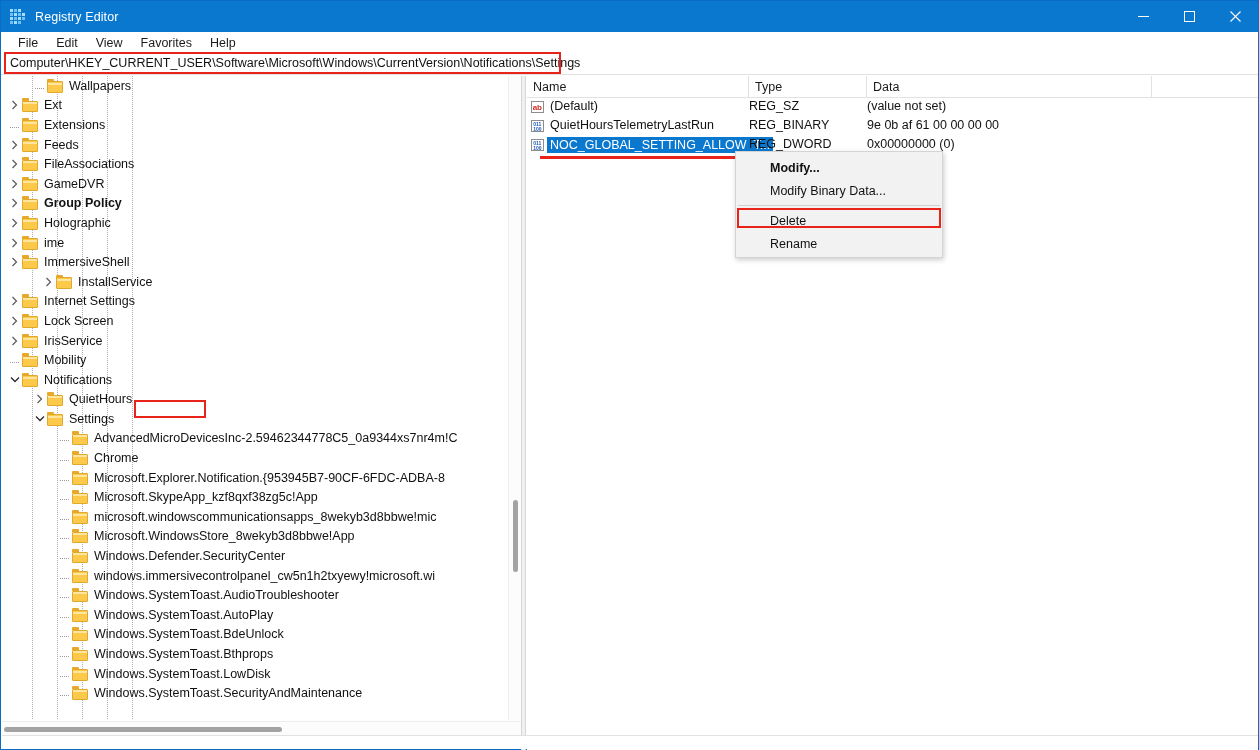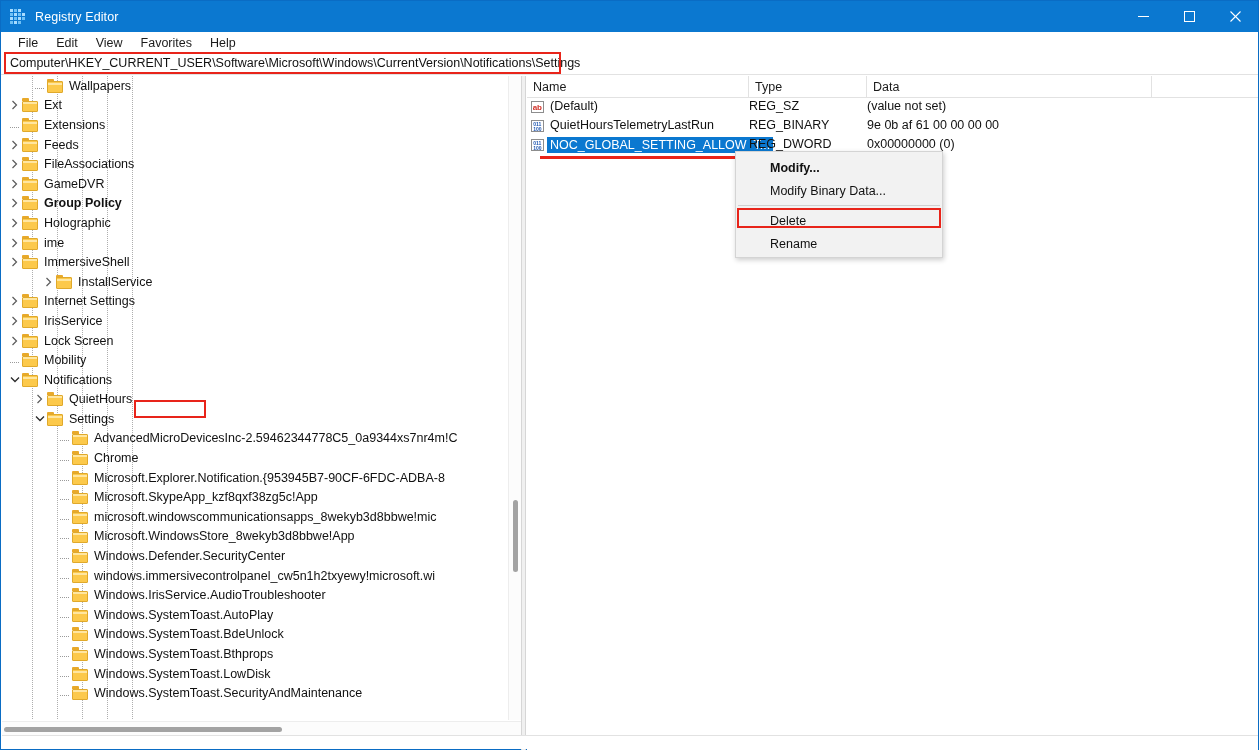--- a/index.html
+++ b/index.html
@@ -503,34 +503,34 @@
             <span class="twist">
               <svg width="7" height="10" viewBox="0 0 7 10">
                 <polyline points="1.5,1 5.5,5 1.5,9" fill="none" stroke="#5a5a5a" stroke-width="1.2"></polyline>
               </svg>
             </span>
             <span class="folder">
               <span class="tab"></span>
               <span class="body"></span>
               <span class="lip"></span>
             </span>
+            <span class="tlabel">Lock Screen</span>
+          </div>
+          <div class="trow" style="padding-left: 5px;">
+            <span class="twist">
+              <svg width="7" height="10" viewBox="0 0 7 10">
+                <polyline points="1.5,1 5.5,5 1.5,9" fill="none" stroke="#5a5a5a" stroke-width="1.2"></polyline>
+              </svg>
+            </span>
+            <span class="folder">
+              <span class="tab"></span>
+              <span class="body"></span>
+              <span class="lip"></span>
+            </span>
             <span class="tlabel">IrisService</span>
-          </div>
-          <div class="trow" style="padding-left: 5px;">
-            <span class="twist">
-              <svg width="7" height="10" viewBox="0 0 7 10">
-                <polyline points="1.5,1 5.5,5 1.5,9" fill="none" stroke="#5a5a5a" stroke-width="1.2"></polyline>
-              </svg>
-            </span>
-            <span class="folder">
-              <span class="tab"></span>
-              <span class="body"></span>
-              <span class="lip"></span>
-            </span>
-            <span class="tlabel">Lock Screen</span>
           </div>
           <div class="trow" style="padding-left: 5px;">
             <span class="twist"></span>
             <span class="folder">
               <span class="tab"></span>
               <span class="body"></span>
               <span class="lip"></span>
               <span class="stub"></span>
             </span>
             <span class="tlabel">Mobility</span>
@@ -655,21 +655,21 @@
             <span class="tlabel">windows.immersivecontrolpanel_cw5n1h2txyewy!microsoft.wi</span>
           </div>
           <div class="trow" style="padding-left: 55px;">
             <span class="twist"></span>
             <span class="folder">
               <span class="tab"></span>
               <span class="body"></span>
               <span class="lip"></span>
               <span class="stub"></span>
             </span>
-            <span class="tlabel">Windows.IrisService.AudioTroubleshooter</span>
+            <span class="tlabel">Windows.SystemToast.AudioTroubleshooter</span>
           </div>
           <div class="trow" style="padding-left: 55px;">
             <span class="twist"></span>
             <span class="folder">
               <span class="tab"></span>
               <span class="body"></span>
               <span class="lip"></span>
               <span class="stub"></span>
             </span>
             <span class="tlabel">Windows.SystemToast.AutoPlay</span>

